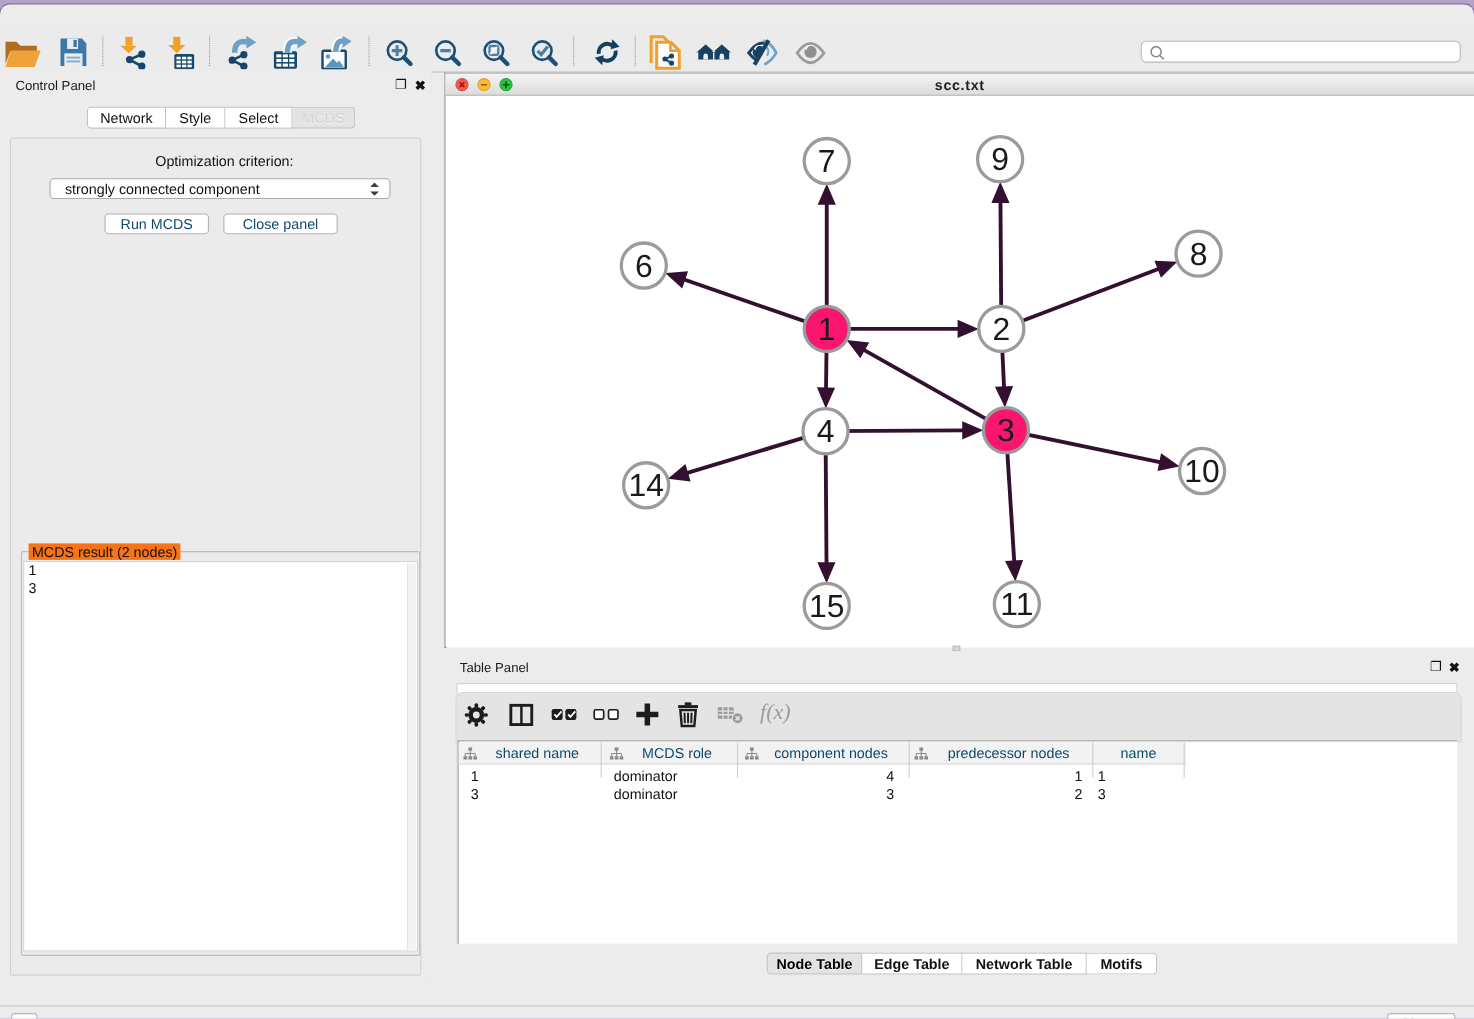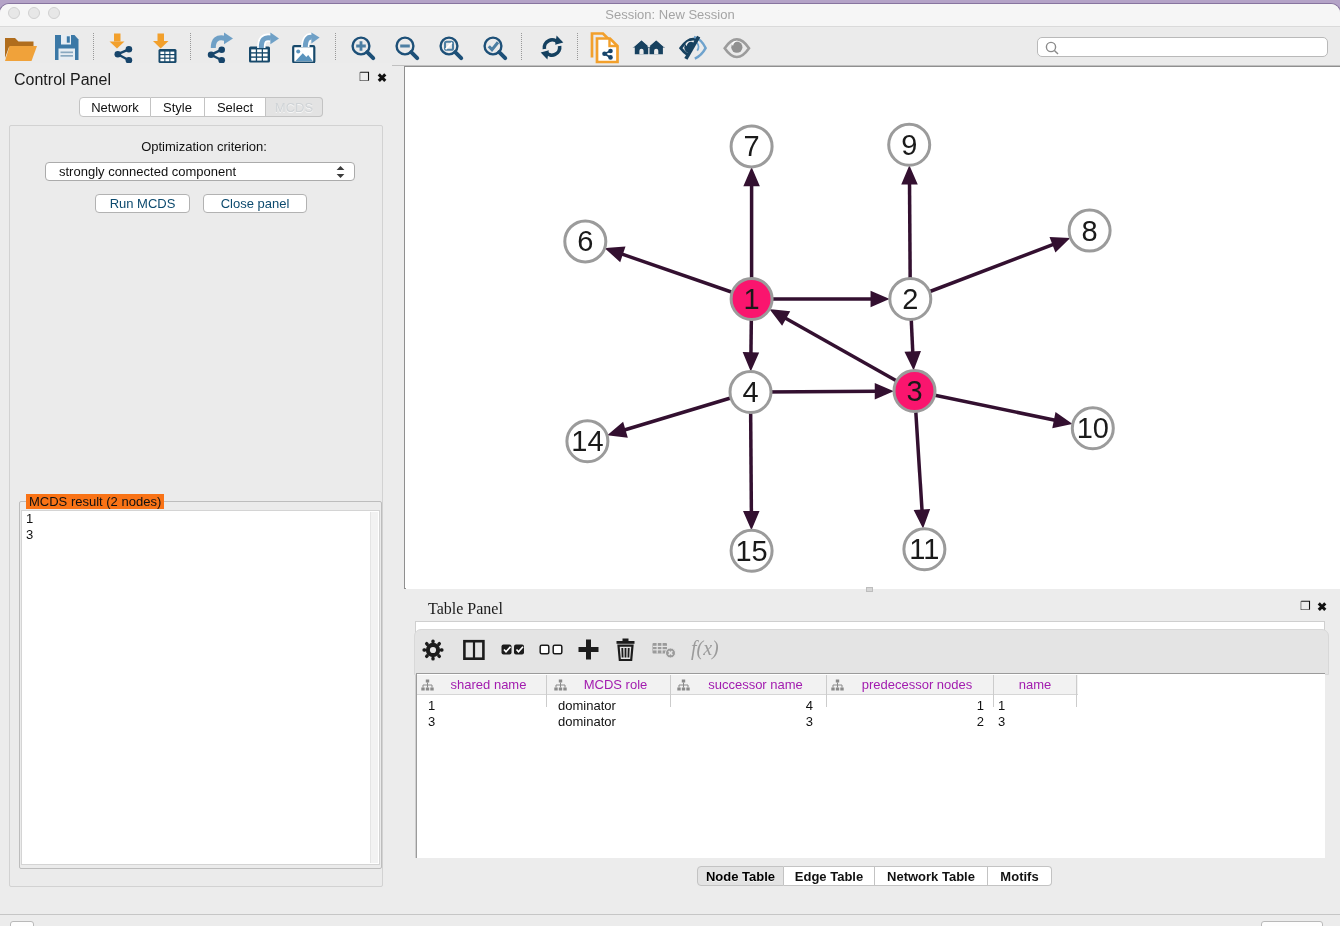--- a/index.html
+++ b/index.html
@@ -14,21 +14,21 @@
 .wtitle { position:absolute; top:3px; left:0; width:100%; text-align:center; font-size:13px; color:#a4a4a4; }
 .toolbar { position:absolute; left:0; top:24px; width:100%; height:38px; background:#ebebeb;
   border-bottom:1px solid #c0c0c0; }
 .tsep { position:absolute; top:5px; height:27px; width:0; border-left:1px dotted #999; }
 .ticon { position:absolute; top:2px; width:36px; height:36px; }
 .searchbox { position:absolute; left:1037px; top:9px; width:291px; height:20px; background:#fff;
   border:1px solid #b9b9b9; border-radius:5px; }
 
 
 .cpanel { position:absolute; left:0; top:63px; width:392px; height:829px; background:#ececec; }
-.ptitle { font-size:16px; color:#1a1a1a; }
+.ptitle { font-size:12px; color:#1a1a1a; }
 .cp-title { position:absolute; left:14px; top:8px; }
 .panbtns { position:absolute; font-size:12px; color:#111; }
 .tab { position:absolute; top:34px; height:20px; background:#fff; border:1px solid #c3c3c3;
   font-size:13px; color:#111; text-align:center; line-height:19px; }
 .tab.dis { background:#e3e3e3; color:#cfd3d6; text-shadow:0 1px 0 #f6f6f6; border-radius:0 4px 4px 0; }
 .cp-content { position:absolute; left:9px; top:62px; width:374px; height:762px;
   border:1px solid #d2d2d2; background:#ebebeb; border-radius:2px; }
 .optlabel { position:absolute; top:13px; left:8px; width:100%; text-align:center; font-size:13px; color:#111; }
 .combo { position:absolute; left:35px; top:36px; width:310px; height:19px; background:#fff;
   border:1px solid #ababab; border-radius:4px; font-size:13px; color:#111; line-height:17px; padding-left:13px; }
@@ -50,42 +50,36 @@
 .net-canvas { position:absolute; left:1px; top:21px; width:934px; height:501px; background:#fff; }
 
 
 .tpanel { position:absolute; left:400px; top:592px; width:940px; height:300px; background:#ececec; }
 .tp-box { position:absolute; left:15px; top:29px; width:910px; height:237px; background:#fff; border:1px solid #cfcfcf; }
 .tp-toolbar { position:absolute; left:-2px; top:7px; width:915px; height:46px; background:#e4e4e4; border:1px solid #d8d8d8; border-radius:7px 7px 0 0;padding-left:44px; }
 .tp-view { position:absolute; left:0px; top:51px; width:909px; height:185px; background:#fff; border:1px solid #9b9b9b; border-bottom:none; border-right:none;}
 .tp-header { position:absolute; left:1px; top:53px; width:905px; height:21px; }
 .thic { position:absolute; top:4px; }
 .th-bg { position:absolute; left:0; top:0; width:661px; height:20px; background:#f2f2f2; border-bottom:1px solid #d6d6d6; }
-.th-cell { position:absolute; top:0; height:32px; border-right:1px solid #cccccc; font-size:13px; color:#a21caf; text-align:center; line-height:19px; }
+.th-cell { position:absolute; top:0; height:32px; border-right:1px solid #cccccc; font-size:13px; color:#0c4a6e; text-align:center; line-height:19px; }
 .tp-row { position:absolute; left:1px; height:16px; font-size:13px; color:#111; }
 .td { position:absolute; top:0; height:16px; line-height:16px; }
 .ttab { position:absolute; height:20px; background:#fff; border:1px solid #c3c3c3; font-size:13px;
   color:#111; text-align:center; line-height:19px; font-weight:bold;}
 .ttab.dis { background:#e3e3e3; color:#000000; text-shadow:0 1px 0 #f6f6f6; border-radius:4px 0 0 4px;}
 
 
 .statusbar { position:absolute; left:0; top:914px; width:1340px; height:34px; background:#ececec; border-top:1px solid #c6c6c6; }
 .sb-btn { position:absolute; left:10px; top:6px; width:24px; height:22px; background:#fdfdfd; border:1px solid #b9b9b9; border-radius:3px; }
 .mem-btn { position:absolute; right:17px; top:6px; width:62px; height:21px; background:#fdfdfd; border:1px solid #b9b9b9; border-radius:3px;
   font-size:11px; color:#111; text-align:right; line-height:19px; padding-right:6px;}
 </style>
 </head>
 <body>
 <div class="win">
-  <div class="titlebar">
-    <div class="tl" style="left:8px;"></div>
-    <div class="tl" style="left:28px;"></div>
-    <div class="tl" style="left:48px;"></div>
-    <div class="wtitle">Session: New Session</div>
-  </div>
   <div class="toolbar" id="toolbar">
     <div class="tsep" style="left:93px;"></div>
     <div class="tsep" style="left:190px;"></div>
     <div class="tsep" style="left:335px;"></div>
     <div class="tsep" style="left:521px;"></div>
     <div class="tsep" style="left:577px;"></div>
     <div class="ticon" style="left:3px;"><svg width="36" height="36" viewBox="0 0 36 36">
       <polygon points="2,28 2,8 12,8 15.5,11.5 30.5,11.5 30.5,17 6,17" fill="#b06d1d"></polygon>
       <polygon points="6.5,16 34,16 28.5,31 2,31" fill="#f0a23a"></polygon>
     </svg></div>
@@ -266,20 +260,38 @@
     <div class="fs-legend">MCDS result (2 nodes)</div>
     <div class="fs-list">
       <div class="fs-item">1</div>
       <div class="fs-item">3</div>
       <div class="fs-scroll"></div>
     </div>
   </div>
 </div>
 
 <div class="netwin">
+  <div class="net-tbar">
+    <div class="mac" style="left:9px; background:#f9574d; border:1px solid #dd4a41;">
+        <svg width="10" height="10" viewBox="0 0 10 10" style="position:absolute;left:0;top:0;">
+          <path d="M2.8 2.8 L7.2 7.2 M7.2 2.8 L2.8 7.2" stroke="#8a1f17" stroke-width="1.4"></path>
+        </svg>
+      </div>
+    <div class="mac" style="left:29px; background:#fdbc2e; border:1px solid #e0a426;">
+        <svg width="10" height="10" viewBox="0 0 10 10" style="position:absolute;left:0;top:0;">
+          <path d="M2.2 5 L7.8 5" stroke="#925a12" stroke-width="1.5"></path>
+        </svg>
+      </div>
+    <div class="mac" style="left:49px; background:#27c63e; border:1px solid #21a834;">
+        <svg width="10" height="10" viewBox="0 0 10 10" style="position:absolute;left:0;top:0;">
+          <path d="M5 1.8 L5 8.2 M1.8 5 L8.2 5" stroke="#0e5e1b" stroke-width="1.5"></path>
+        </svg>
+      </div>
+    <div class="nt-title">scc.txt</div>
+  </div>
   <div class="net-canvas">
     <svg width="934" height="501" viewBox="0 0 934 501">
         <g transform="translate(1,0)">
       <g stroke="#331030" stroke-width="3.5" fill="#331030">
         <line x1="344.6" y1="211.0" x2="344.6" y2="94.4"></line>
         <polygon points="344.6,83.4 350.2,96.4 339.0,96.4"></polygon>
         <line x1="344.6" y1="211.0" x2="212.3" y2="165.2"></line>
         <polygon points="201.9,161.6 216.0,160.5 212.4,171.1"></polygon>
         <line x1="344.6" y1="211.0" x2="467.3" y2="211.0"></line>
         <polygon points="478.3,211.0 465.3,216.6 465.3,205.4"></polygon>
@@ -332,21 +344,21 @@
         <text x="344.6" y="472.8">15</text>
         <text x="517.4" y="471.2">11</text>
       </g>
         </g>
     </svg>
   </div>
   <div style="position:absolute; left:461px; top:520px; width:7px; height:5px; background:#d6d6d6; border:1px solid #bdbdbd;"></div>
 </div>
 
 <div class="tpanel">
-  <div class="ptitle" style="position:absolute; left:28px; top:8px;font-family:Liberation Serif, serif;">Table Panel</div>
+  <div class="ptitle" style="position:absolute; left:18px; top:8px;">Table Panel</div>
   <div class="panbtns" style="left:900px; top:7px;">❐</div>
   <div class="panbtns" style="left:917px; top:8px; font-weight:bold;">✖</div>
   <div class="tp-box">
     <div class="tp-toolbar" id="tptoolbar">
 
       <svg style="position:absolute;left:6px;top:8px;" width="24" height="24" viewBox="0 0 24 24">
         <g fill="#1c1c1c">
             <circle cx="12" cy="12" r="7.2"></circle>
         <g>
               <rect x="10.3" y="1.4" width="3.4" height="4" rx="1.6"></rect>
@@ -402,21 +414,21 @@
         <path d="M16.6 11.1 l3.8 3.8 M20.4 11.1 l-3.8 3.8" stroke="#e5e5e5" stroke-width="1.5"></path>
       </svg>
       <div style="position:absolute;left:276px;top:7px;width:46px;height:30px;font-family:'Liberation Serif',serif;font-style:italic;font-size:20px;color:#9b9b9b;">f(x)</div>
 
     </div>
     <div class="tp-view"></div>
     <div class="tp-header">
       <div class="th-bg"></div>
       <div class="th-cell" style="left:0; width:130px; padding-left:14px;">shared name</div>
       <div class="th-cell" style="left:130px; width:124px; padding-left:14px;">MCDS role</div>
-      <div class="th-cell" style="left:254px; width:156px; padding-left:14px;">successor name</div>
+      <div class="th-cell" style="left:254px; width:156px; padding-left:14px;">component nodes</div>
       <div class="th-cell" style="left:410px; width:167px; padding-left:14px;">predecessor nodes</div>
       <div class="th-cell" style="left:577px; width:83px;">name</div>
       <svg class="thic" style="left:4px;" width="13" height="12" viewBox="0 0 13 12">
           <g fill="#8a8a8a">
             <rect x="4.8" y="0.5" width="3.4" height="3"></rect>
             <rect x="0.3" y="8.5" width="3.4" height="3"></rect>
             <rect x="4.8" y="8.5" width="3.4" height="3"></rect>
             <rect x="9.3" y="8.5" width="3.4" height="3"></rect>
           </g>
           <path d="M6.5 3.5 V6 M2 6 H11 M2 6 V8.5 M6.5 6 V8.5 M11 6 V8.5" stroke="#8a8a8a" stroke-width="1" fill="none"></path>

